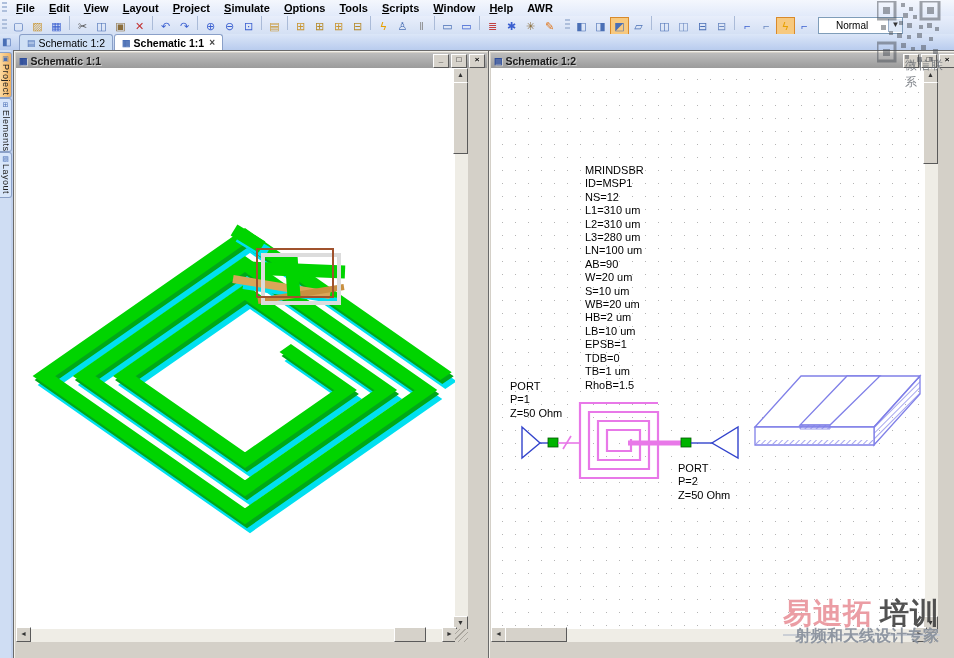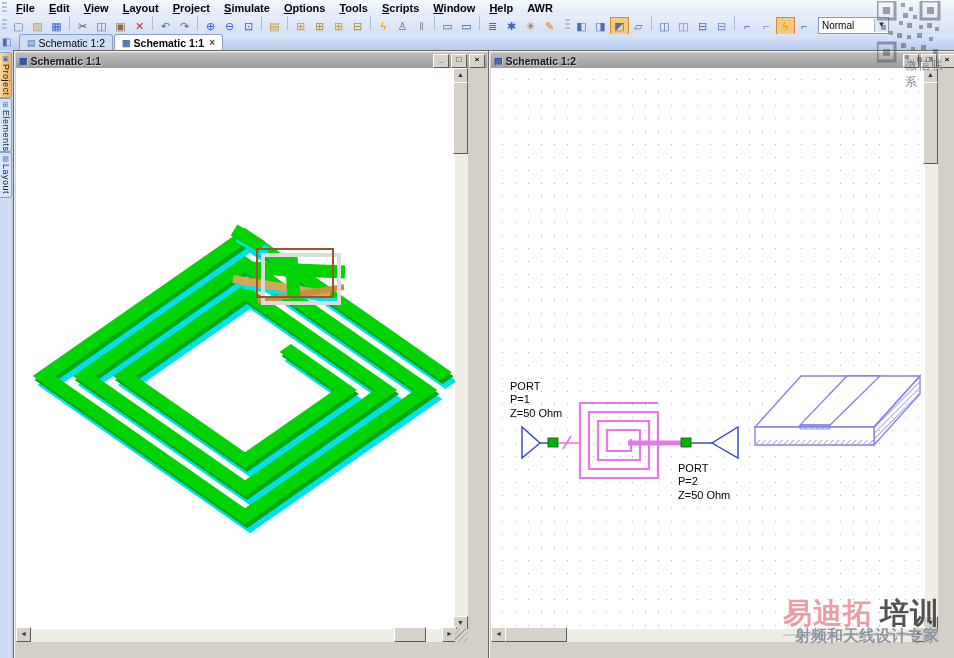--- a/index.html
+++ b/index.html
@@ -18,21 +18,21 @@
   
   #toolbar{position:absolute;left:0;top:16px;width:954px;height:18px;
            background:linear-gradient(to bottom,#e8eefb,#d4e0f4);
            display:flex;align-items:center;border-bottom:1px solid #c4d2ea;}
   .tb-icon{display:inline-block;width:17px;height:16px;line-height:16px;text-align:center;
            font-size:11px;margin:0 0;border:1px solid transparent;cursor:default;}
   .tb-icon.hl{background:#f7c97f;border:1px solid #d98a2b;}
   .tb-sep{display:inline-block;width:1px;height:14px;background:#aabbd8;margin:0 3px;}
   #mode-combo{display:inline-flex;align-items:center;margin-left:4px;height:15px;
               border:1px solid #7f9db9;background:#fff;font-size:10px;}
-  #mode-combo .val{width:52px;padding-left:3px;}
+  #mode-combo .val{width:52px;padding-left:17px;}
   #mode-combo .arrow{width:13px;height:13px;background:#dfe9f7;border-left:1px solid #9ab0cc;
                      text-align:center;line-height:12px;font-size:8px;color:#333;}
 
   
   #doctabs{position:absolute;left:0;top:34px;width:954px;height:16px;
            background:linear-gradient(to bottom,#dbe6f8,#b9ccee);
            display:flex;align-items:flex-end;font-size:10.5px;}
   .corner-ic{width:14px;height:14px;margin:0 3px 1px 2px;font-size:10px;line-height:14px;color:#4a6fb5;}
   .dtab{display:flex;align-items:center;height:15px;padding:0 7px;border:1px solid #8aa0c8;
         border-bottom:none;border-radius:3px 3px 0 0;margin-right:1px;background:#cfe0f5;cursor:default;}
@@ -193,20 +193,37 @@
   <div class="win" style="left:488px;top:50px;width:466px;height:608px;">
     <div class="titlebar">
       <span class="tb-ic">▤</span>
       <span class="ttl">Schematic 1:2</span>
       <span class="tbtn">_</span>
       <span class="tbtn">□</span>
       <span class="tbtn">×</span>
     </div>
     <div class="wcontent dotgrid" style="width:447px;height:574px;">
 
+      <div class="schtext" style="left:94px;top:96px;">MRINDSBR
+ID=MSP1
+NS=12
+L1=310 um
+L2=310 um
+L3=280 um
+LN=100 um
+AB=90
+W=20 um
+S=10 um
+WB=20 um
+HB=2 um
+LB=10 um
+EPSB=1
+TDB=0
+TB=1 um
+RhoB=1.5</div>
       <div class="schtext" style="left:19px;top:312px;">PORT
 P=1
 Z=50 Ohm</div>
       <div class="schtext" style="left:187px;top:394px;">PORT
 P=2
 Z=50 Ohm</div>
 
       <svg width="447" height="574" viewBox="491 68 447 574" style="position:absolute;left:0;top:0;">
         <defs>
           <pattern id="hatch" width="4" height="4" patternUnits="userSpaceOnUse" patternTransform="rotate(45)">

